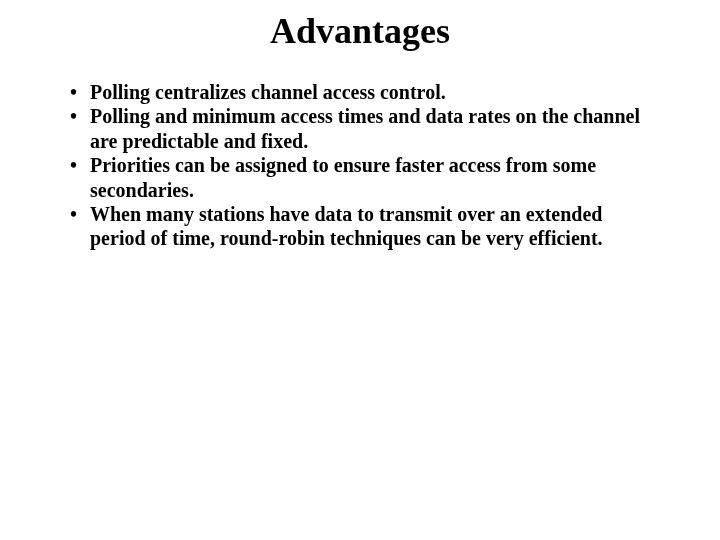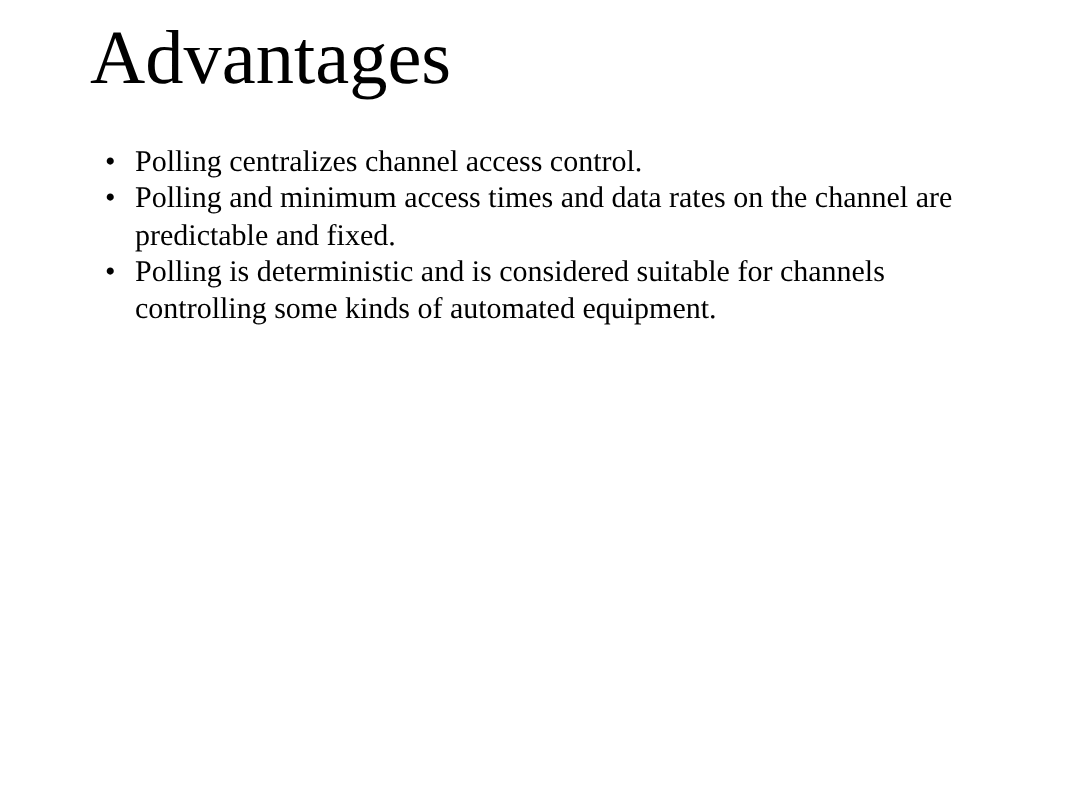--- a/index.html
+++ b/index.html
@@ -11,47 +11,49 @@
     font-family: "Times New Roman", Times, serif;
     color: #000000;
   }
   .slide {
     width: 720px;
     height: 540px;
     box-sizing: border-box;
     padding: 10px 60px 30px 60px;
   }
   .title {
-    font-size: 51px;
-    text-align: left;
+    font-size: 36px;
+    text-align: center;
     margin: 0 0 28px 0;
-    font-weight: normal;
+    font-weight: bold;
   }
   ul.bullets {
     list-style: none;
     margin: 0;
     padding: 0 10px 0 8px;
   }
   ul.bullets li {
     font-size: 20px;
     line-height: 1.22;
     padding-left: 22px;
     position: relative;
     margin: 0;
+    font-weight: bold;
   }
   ul.bullets li::before {
     content: "•";
     position: absolute;
     left: 2px;
     top: 0;
   }
 </style>
 </head>
 <body>
 
 <div class="slide">
   <h1 class="title">Advantages</h1>
   <ul class="bullets">
     <li>Polling centralizes channel access control.</li>
     <li>Polling and minimum access times and data rates on the channel are predictable and fixed.</li>
-    <li>Polling is deterministic and is considered suitable for channels controlling some kinds of automated equipment.</li>
+    <li>Priorities can be assigned to ensure faster access from some secondaries.</li>
+    <li>When many stations have data to transmit over an extended period of time, round-robin techniques can be very efficient.</li>
   </ul>
 </div>
 
 </body></html>

